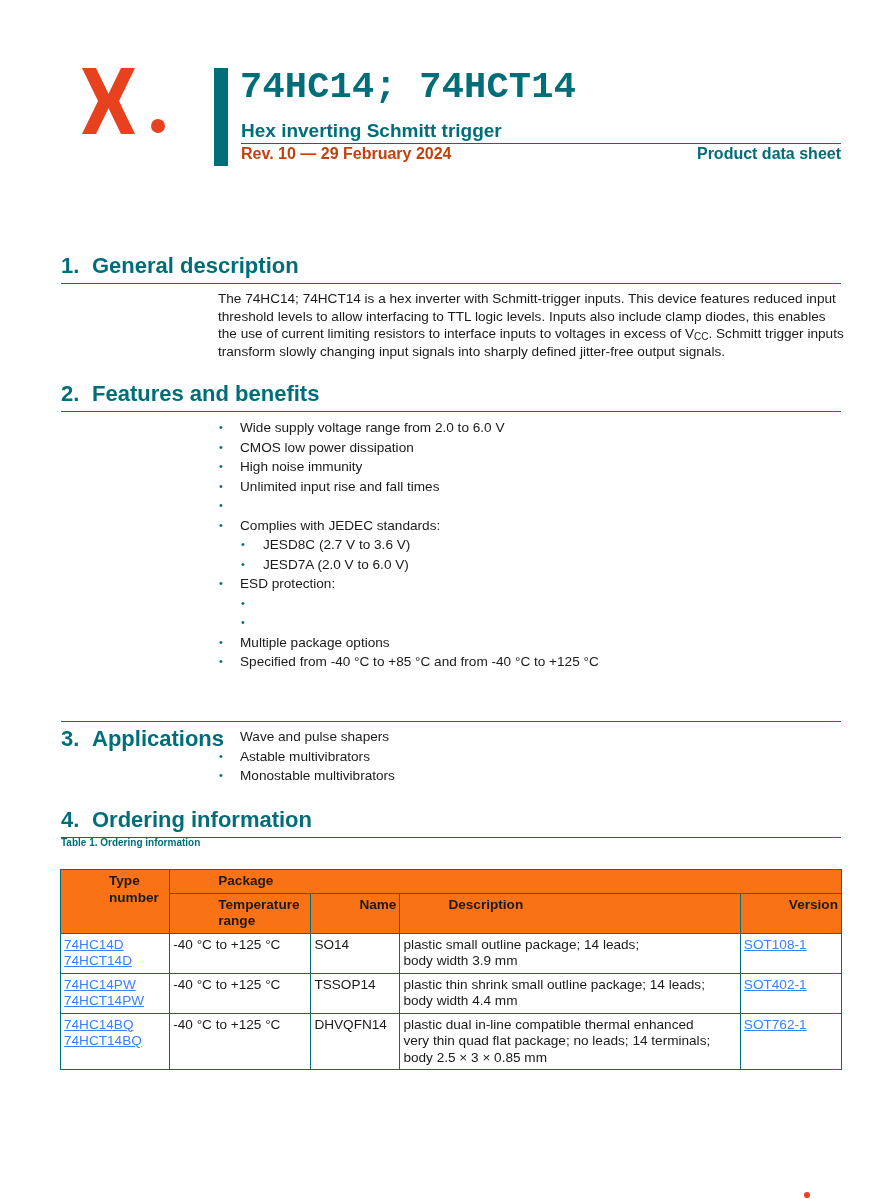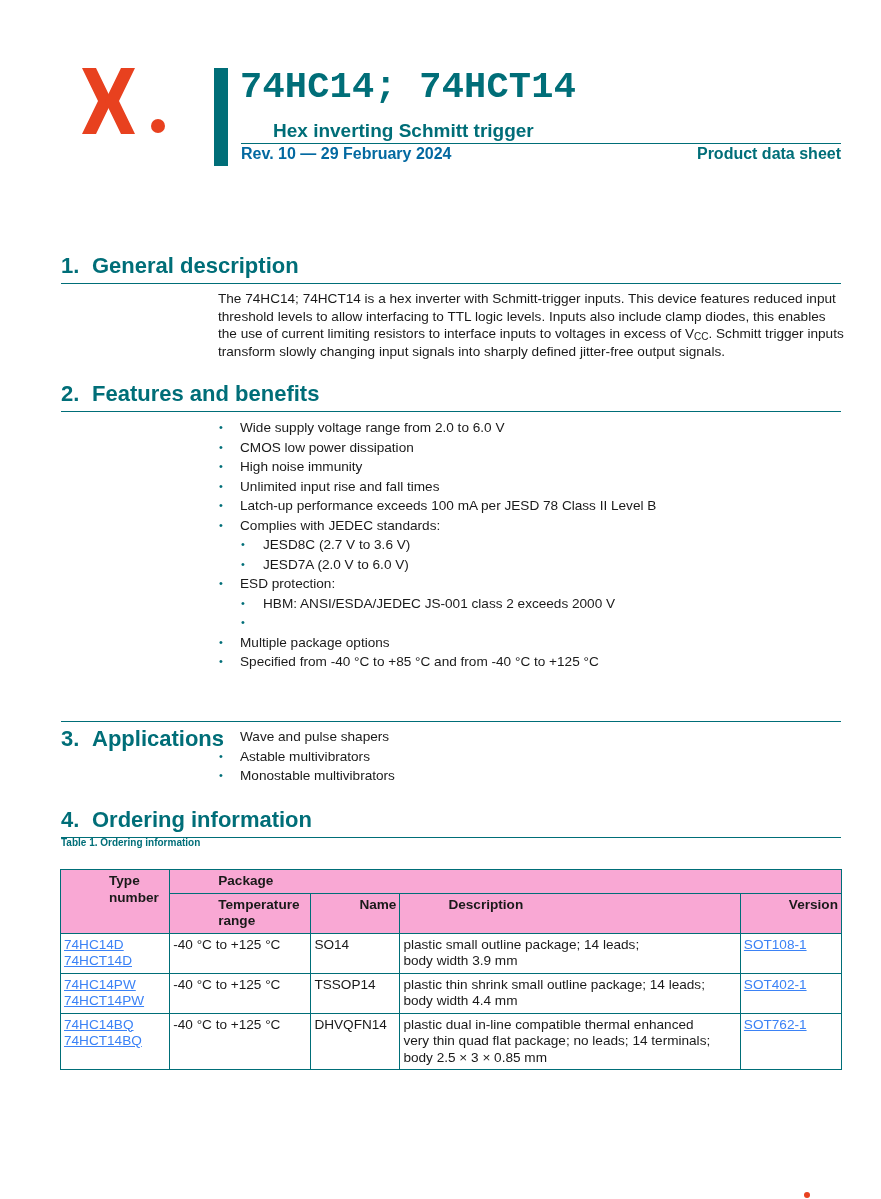--- a/index.html
+++ b/index.html
@@ -4,44 +4,44 @@
 <style>
   html, body { margin: 0; padding: 0; background: #ffffff; }
   body {
     width: 881px; height: 1199px; position: relative; overflow: hidden;
     font-family: "Liberation Sans", sans-serif; color: #1a1a1a;
   }
   
   .logo { position: absolute; left: 78px; top: 66px; width: 92px; height: 70px; }
   .vbar { position: absolute; left: 214px; top: 68px; width: 14px; height: 98px; background: #006e78; }
   .doc-title { position: absolute; left: 240px; top: 66px; font-size: 37px; font-weight: bold; color: #006e78; letter-spacing: 0.2px; white-space: nowrap; font-family: Liberation Mono, monospace; }
-  .doc-subtitle { position: absolute; left: 241px; top: 120px; font-size: 19px; font-weight: bold; color: #006e78; white-space: nowrap; margin-left: 32px; }
+  .doc-subtitle { position: absolute; left: 241px; top: 120px; font-size: 19px; font-weight: bold; color: #006e78; white-space: nowrap; }
   .head-rule { position: absolute; left: 241px; top: 143px; width: 600px; height: 1px; background: #006e78; }
-  .doc-rev { position: absolute; left: 241px; top: 145px; font-size: 16px; font-weight: bold; color: #0369a1; white-space: nowrap; }
+  .doc-rev { position: absolute; left: 241px; top: 145px; font-size: 16px; font-weight: bold; color: #c2410c; white-space: nowrap; }
   .doc-type { position: absolute; right: 40px; top: 145px; font-size: 16px; font-weight: bold; color: #006e78; white-space: nowrap; margin-left: 8px; }
 
   
   .section-title { position: absolute; left: 61px; font-size: 22px; font-weight: bold; color: #006e78; white-space: nowrap; }
   .section-title .num { display: inline-block; width: 31px; }
   .section-rule { position: absolute; left: 61px; width: 780px; height: 1px; background: #006e78; }
 
   .para { position: absolute; left: 218px; top: 290px; width: 630px; font-size: 13.6px; line-height: 17.5px; color: #1a1a1a; }
   .para sub { font-size: 10px; vertical-align: -2px; line-height: 0; }
 
   ul.bullets { position: absolute; left: 218px; margin: 0; padding: 0; list-style: none; font-size: 13.6px; color: #1a1a1a; }
   ul.bullets li { position: relative; height: 19.5px; line-height: 19.5px; padding-left: 22px; white-space: nowrap; }
   ul.bullets li.sub { padding-left: 45px; }
   ul.bullets li .dot { position: absolute; left: 1px; top: 0; color: #006e78; font-size: 11px; }
   ul.bullets li.sub .dot { left: 23px; }
 
   
   .table-caption { position: absolute; left: 61px; top: 837px; font-size: 10px; font-weight: bold; color: #006e78; white-space: nowrap; }
   table.order { position: absolute; left: 60px; top: 869px; width: 782px; border-collapse: collapse; font-size: 13.6px; }
   table.order td, table.order th { border: 1px solid #006e78; padding: 3px 3px 3px 3px; vertical-align: top; text-align: left; line-height: 16.5px; }
-  table.order th { background: #f9a8d4; font-weight: bold; color: #1a1a1a; height: 16px; padding-left: 48px; }
+  table.order th { background: #f97316; font-weight: bold; color: #1a1a1a; height: 16px; padding-left: 48px; }
   table.order td a { color: #3b82f6; text-decoration: underline; display: block; }
   table.order { border: 1.5px solid #006e78; }
 
   .corner-dot { position: absolute; left: 804px; top: 1192px; width: 6px; height: 6px; border-radius: 50%; background: #e8411f; }
 </style>
 </head>
 <body>
 
 <svg class="logo" viewBox="0 0 92 70">
   <polygon points="4,2 18,2 34,35 18,68 4,68 20,35" fill="#e8411f"></polygon>
@@ -63,26 +63,26 @@
 
 <div class="section-title" style="top:381px;">
   <span class="num">2.</span><span>Features and benefits</span>
 </div>
 <div class="section-rule" style="top:411px;"></div>
 <ul class="bullets" id="features-list" style="top:418px;">
     <li><span class="dot">•</span><span>Wide supply voltage range from 2.0 to 6.0 V</span></li>
     <li><span class="dot">•</span><span>CMOS low power dissipation</span></li>
     <li><span class="dot">•</span><span>High noise immunity</span></li>
     <li><span class="dot">•</span><span>Unlimited input rise and fall times</span></li>
-    <li><span class="dot">•</span><span>Latch-up performance exceeds 100 mA per JESD 78 Class II Level B</span></li>
+    <li><span class="dot">•</span></li>
     <li><span class="dot">•</span><span>Complies with JEDEC standards:</span></li>
     <li class="sub"><span class="dot">•</span><span>JESD8C (2.7 V to 3.6 V)</span></li>
     <li class="sub"><span class="dot">•</span><span>JESD7A (2.0 V to 6.0 V)</span></li>
     <li><span class="dot">•</span><span>ESD protection:</span></li>
-    <li class="sub"><span class="dot">•</span><span>HBM: ANSI/ESDA/JEDEC JS-001 class 2 exceeds 2000 V</span></li>
+    <li class="sub"><span class="dot">•</span></li>
     <li class="sub"><span class="dot">•</span></li>
     <li><span class="dot">•</span><span>Multiple package options</span></li>
     <li><span class="dot">•</span><span>Specified from -40 °C to +85 °C and from -40 °C to +125 °C</span></li>
   </ul>
 
 <div class="section-title" style="top:726px;">
   <span class="num">3.</span><span>Applications</span>
 </div>
 <div class="section-rule" style="top:721px;"></div>
 <ul class="bullets" id="apps-list" style="top:727px;">

